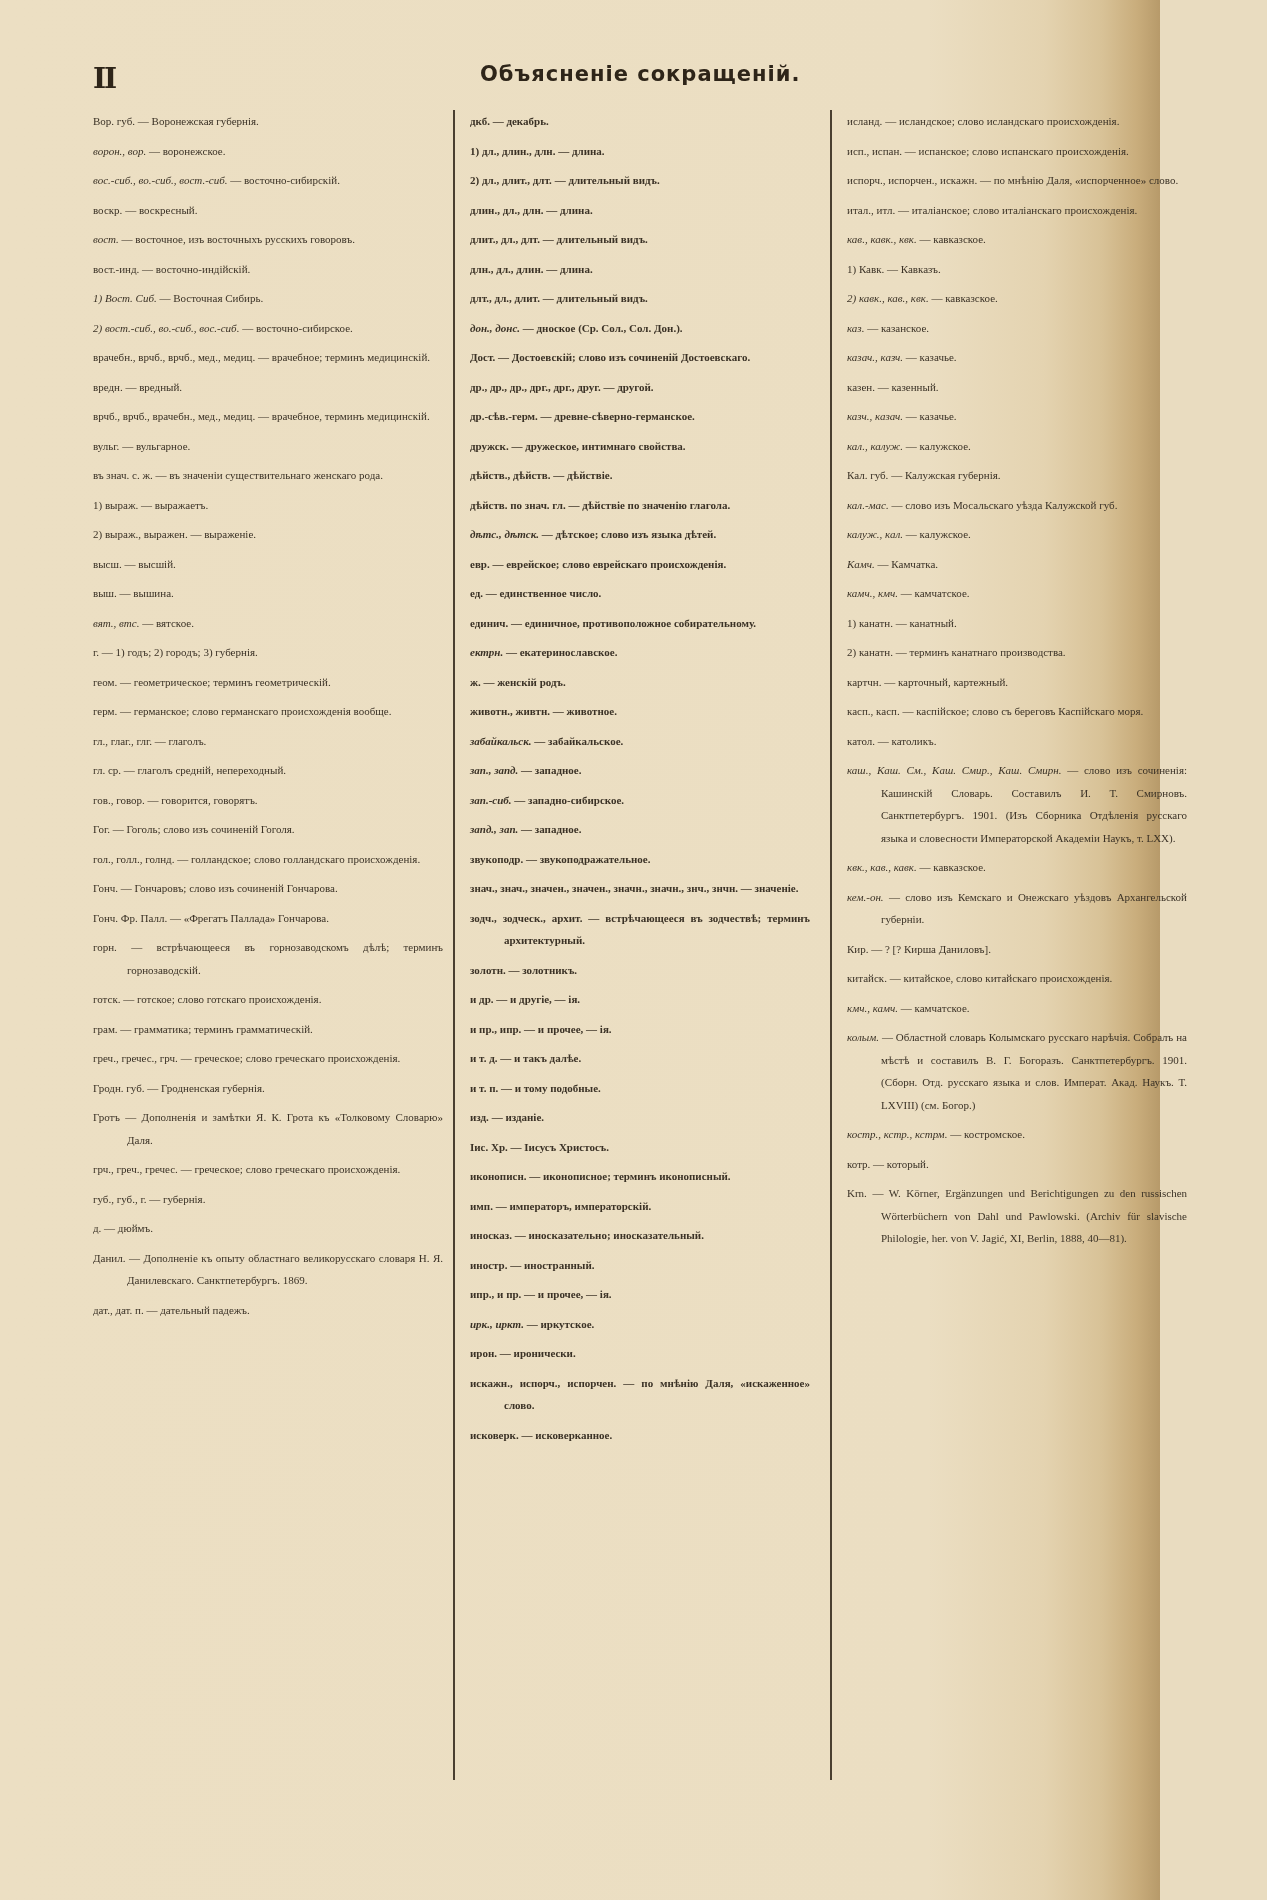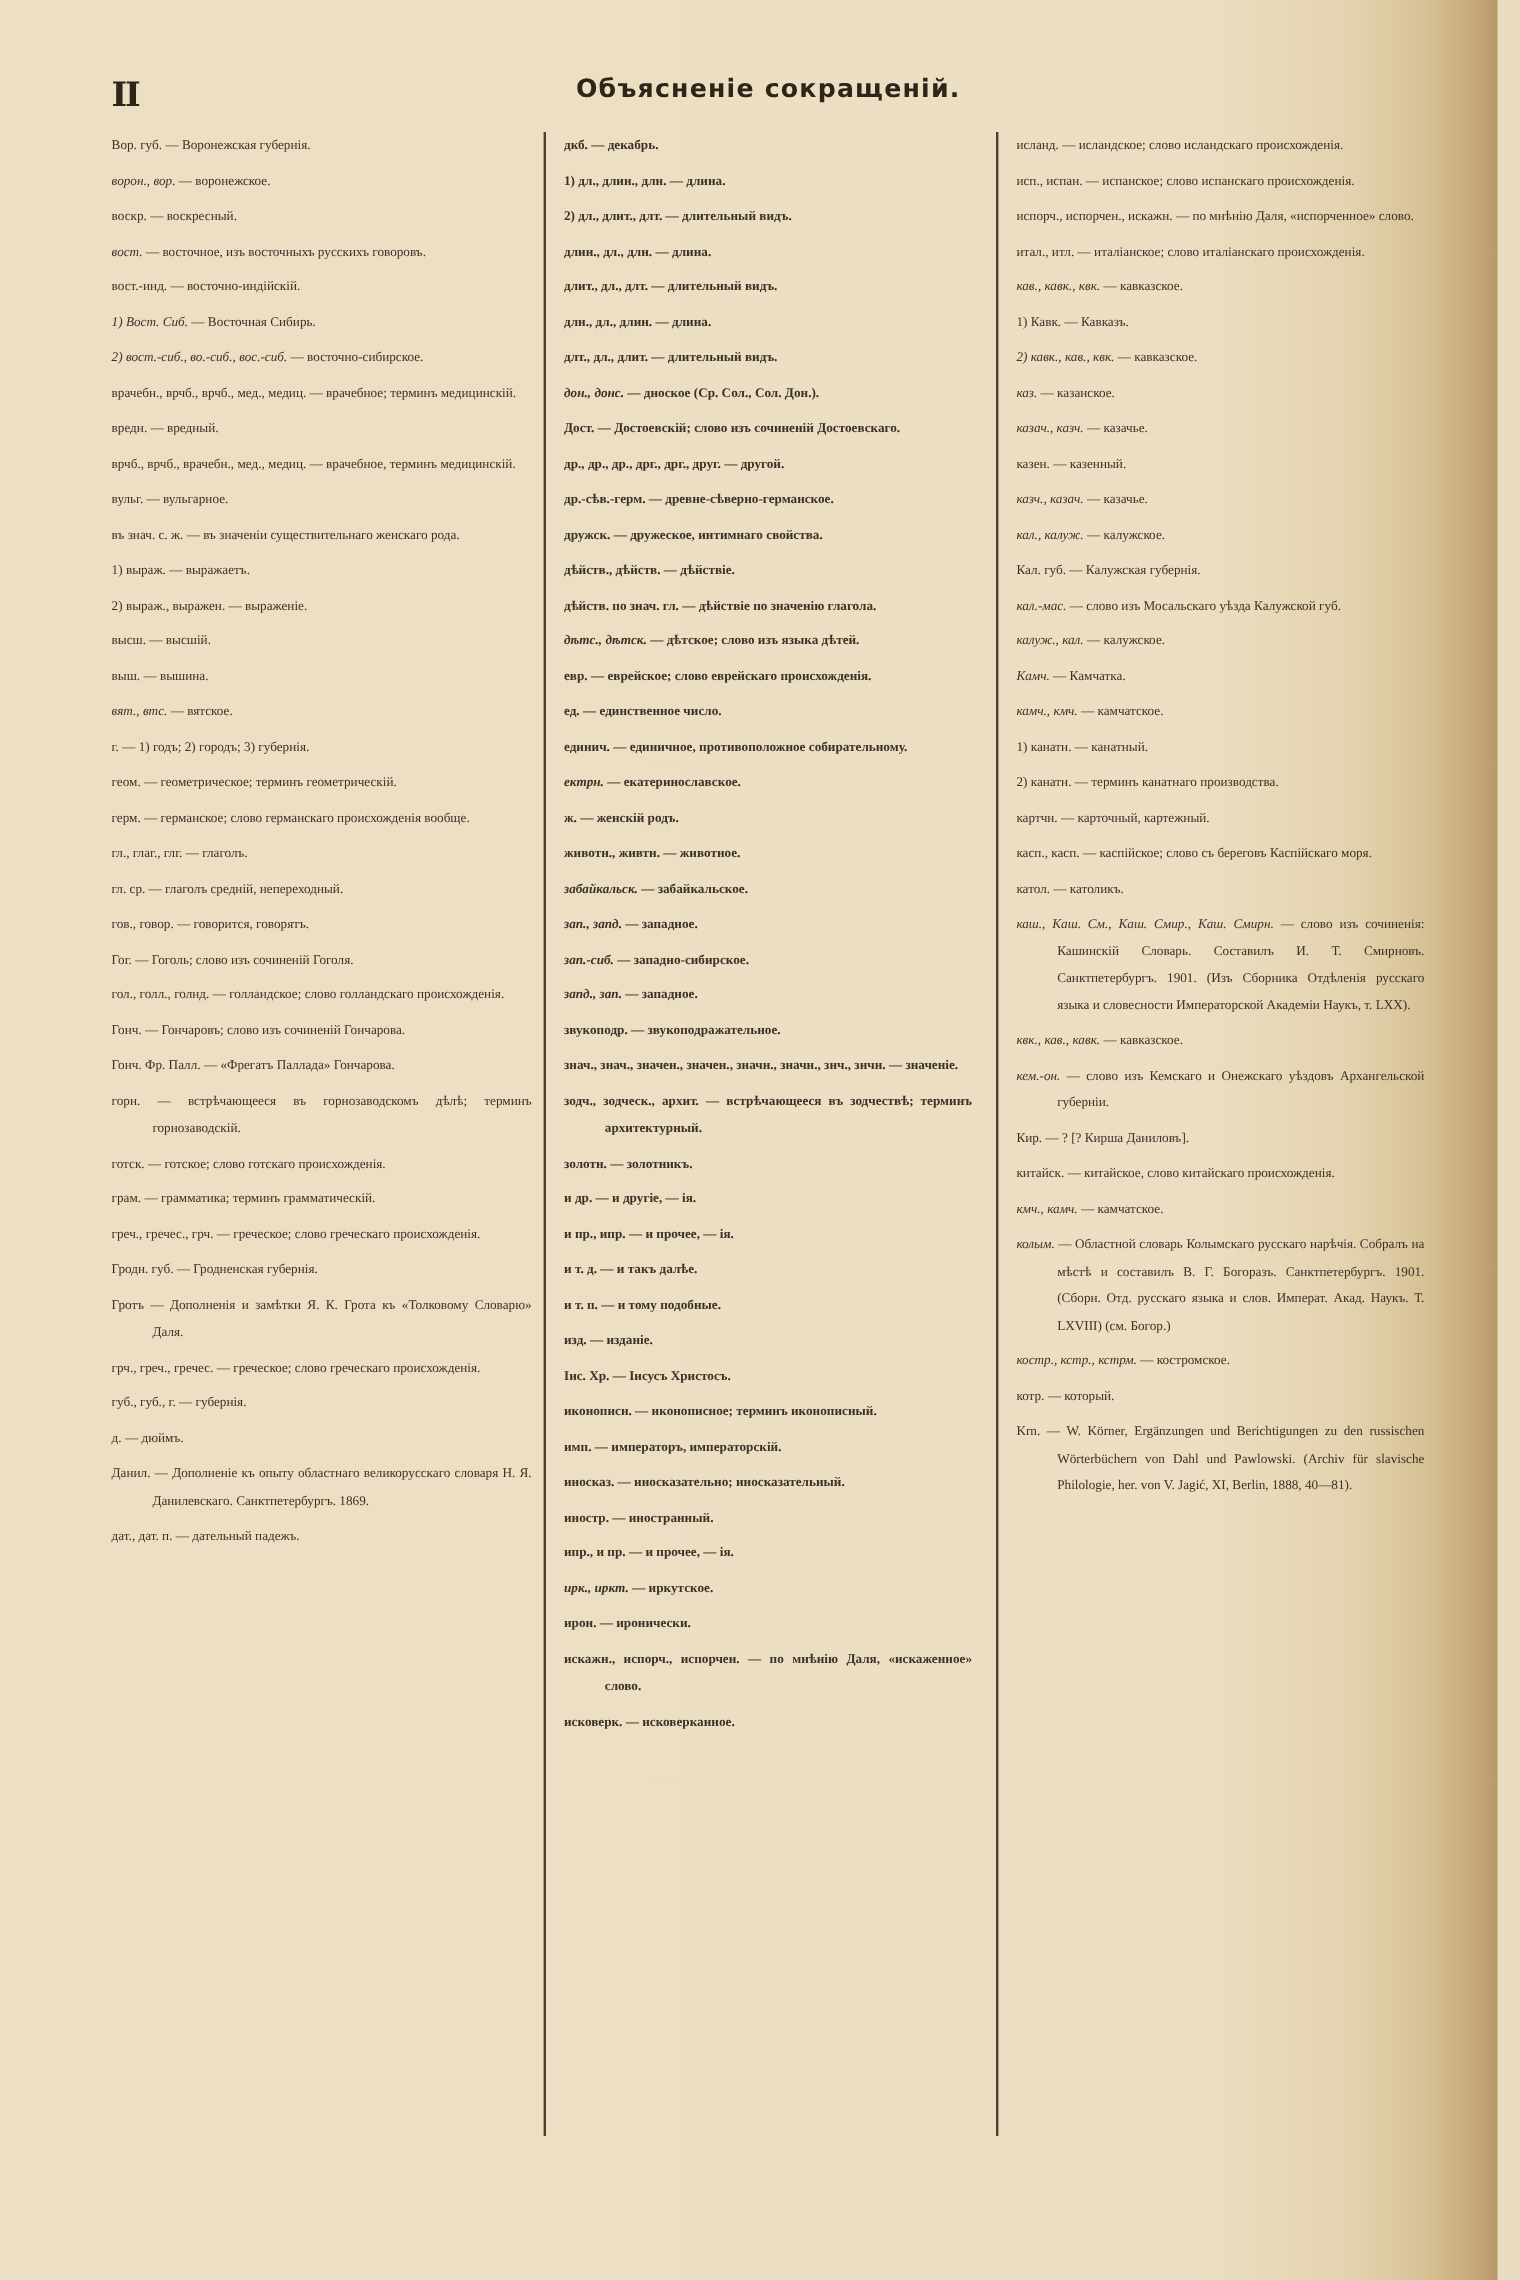--- a/index.html
+++ b/index.html
@@ -4,21 +4,21 @@
 <style>
   html, body { margin:0; padding:0; }
   body {
     width:1267px; height:1900px; overflow:hidden;
     background:#e9dcc0;
     font-family:"Liberation Serif","DejaVu Serif",serif;
     color:#3b3226;
     position:relative;
   }
   .page {
-    position:absolute; left:0; top:0; width:1248px; height:1900px;
+    position:absolute; left:0; top:0; width:1160px; height:1900px;
     background: linear-gradient(90deg, #ecdfc3 0%, #ebdec2 80%, #e4d3b0 90%, #d8c297 95%, #c9ad7c 98%, #b79a6a 100%);
   }
   .page-number {
     position:absolute; left:93px; top:62px; font-size:28px; font-weight:bold;
     font-family:"DejaVu Serif",serif; color:#2e2519; letter-spacing:-2px;
   }
   .page-title {
     position:absolute; left:480px; top:62px; width:360px; text-align:left;
     font-family:"DejaVu Sans",sans-serif; font-weight:bold; font-size:21px;
     letter-spacing:1px; color:#2e2519;
@@ -41,20 +41,21 @@
 <div class="page">
   <div class="page-number">II</div>
   <div class="page-title">Объясненіе сокращеній.</div>
 
   <div class="divider d1"></div>
   <div class="divider d2"></div>
 
   <div class="col col1">
       <p class="entry"><span class="abbr">Вор. губ.</span> <span>— Воронежская губернія.</span></p>
       <p class="entry"><span class="abbr-it">ворон., вор.</span> <span>— воронежское.</span></p>
+      <p class="entry"><span class="abbr-it">вос.-сиб., во.-сиб., вост.-сиб.</span> <span>— восточно-сибирскій.</span></p>
       <p class="entry"><span class="abbr">воскр.</span> <span>— воскресный.</span></p>
       <p class="entry"><span class="abbr-it">вост.</span> <span>— восточное, изъ восточныхъ русскихъ говоровъ.</span></p>
       <p class="entry"><span class="abbr">вост.-инд.</span> <span>— восточно-индійскій.</span></p>
       <p class="entry"><span class="abbr-it">1) Вост. Сиб.</span> <span>— Восточная Сибирь.</span></p>
       <p class="entry"><span class="abbr-it">2) вост.-сиб., во.-сиб., вос.-сиб.</span> <span>— восточно-сибирское.</span></p>
       <p class="entry"><span class="abbr">врачебн., врчб., врчб., мед., медиц.</span> <span>— врачебное; терминъ медицинскій.</span></p>
       <p class="entry"><span class="abbr">вредн.</span> <span>— вредный.</span></p>
       <p class="entry"><span class="abbr">врчб., врчб., врачебн., мед., медиц.</span> <span>— врачебное, терминъ медицинскій.</span></p>
       <p class="entry"><span class="abbr">вульг.</span> <span>— вульгарное.</span></p>
       <p class="entry"><span class="abbr">въ знач. с. ж.</span> <span>— въ значеніи существительнаго женскаго рода.</span></p>

